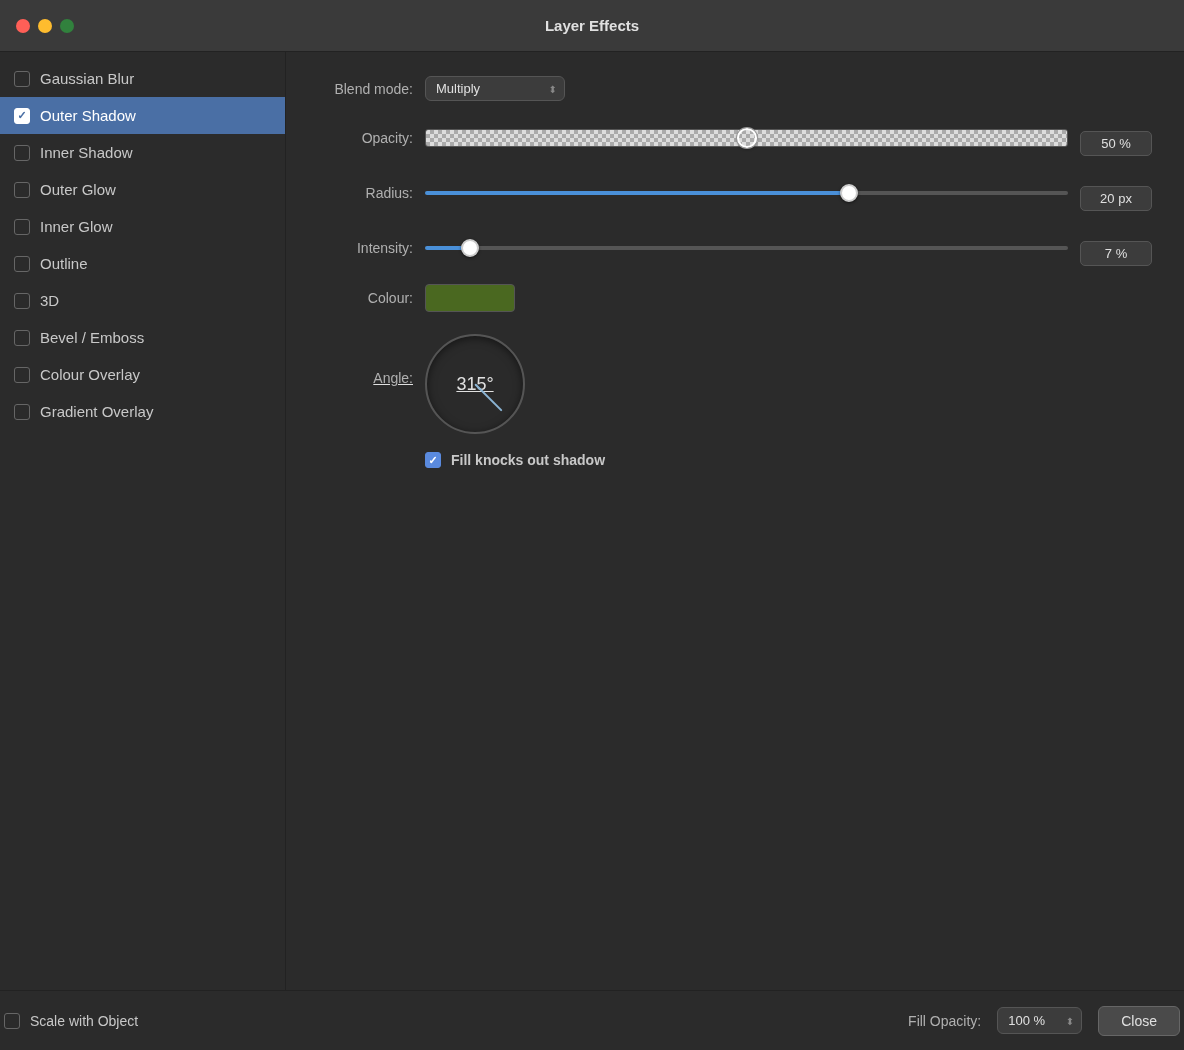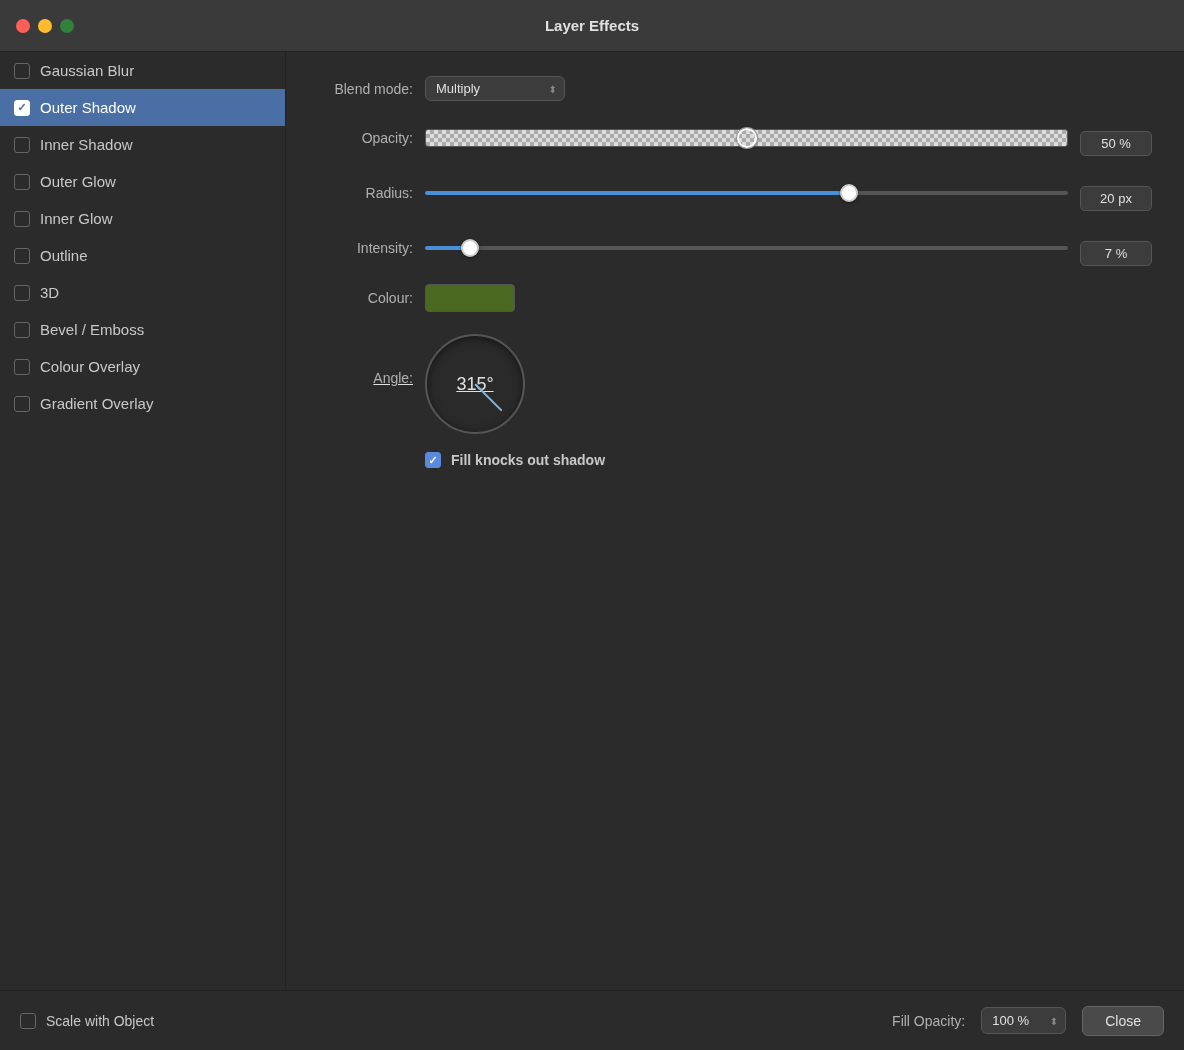--- a/index.html
+++ b/index.html
@@ -53,21 +53,21 @@
       display: flex;
       flex: 1;
       overflow: hidden;
     }
 
     
     .sidebar {
       width: 286px;
       background: #2b2b2b;
       border-right: 1px solid #222;
-      padding: 0 0;
+      padding: 8px 0;
       display: flex;
       flex-direction: column;
       flex-shrink: 0;
     }
     .sidebar-item {
       display: flex;
       align-items: center;
       padding: 10px 14px;
       cursor: pointer;
       gap: 10px;
@@ -299,21 +299,21 @@
     }
 
     
     .footer {
       height: 60px;
       background: #2b2b2b;
       border-top: 1px solid #222;
       display: flex;
       align-items: center;
       justify-content: space-between;
-      padding: 0 20px;
+      padding: 0 4px;
       flex-shrink: 0;
     }
     .footer-left {
       display: flex;
       align-items: center;
       gap: 10px;
     }
     .footer-checkbox {
       width: 16px;
       height: 16px;

